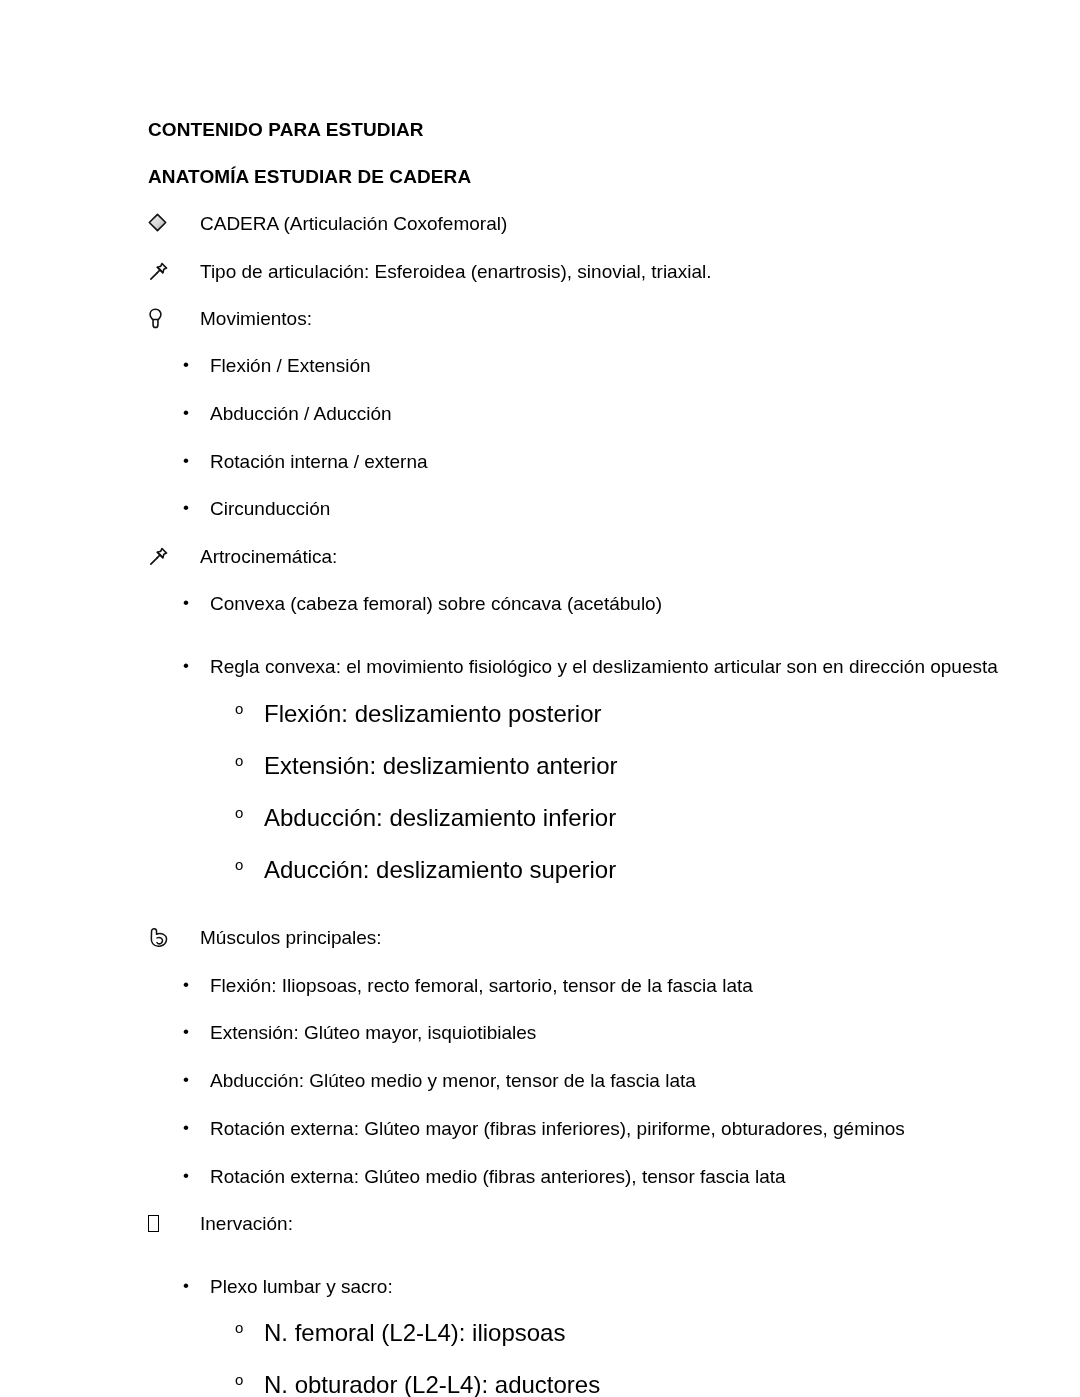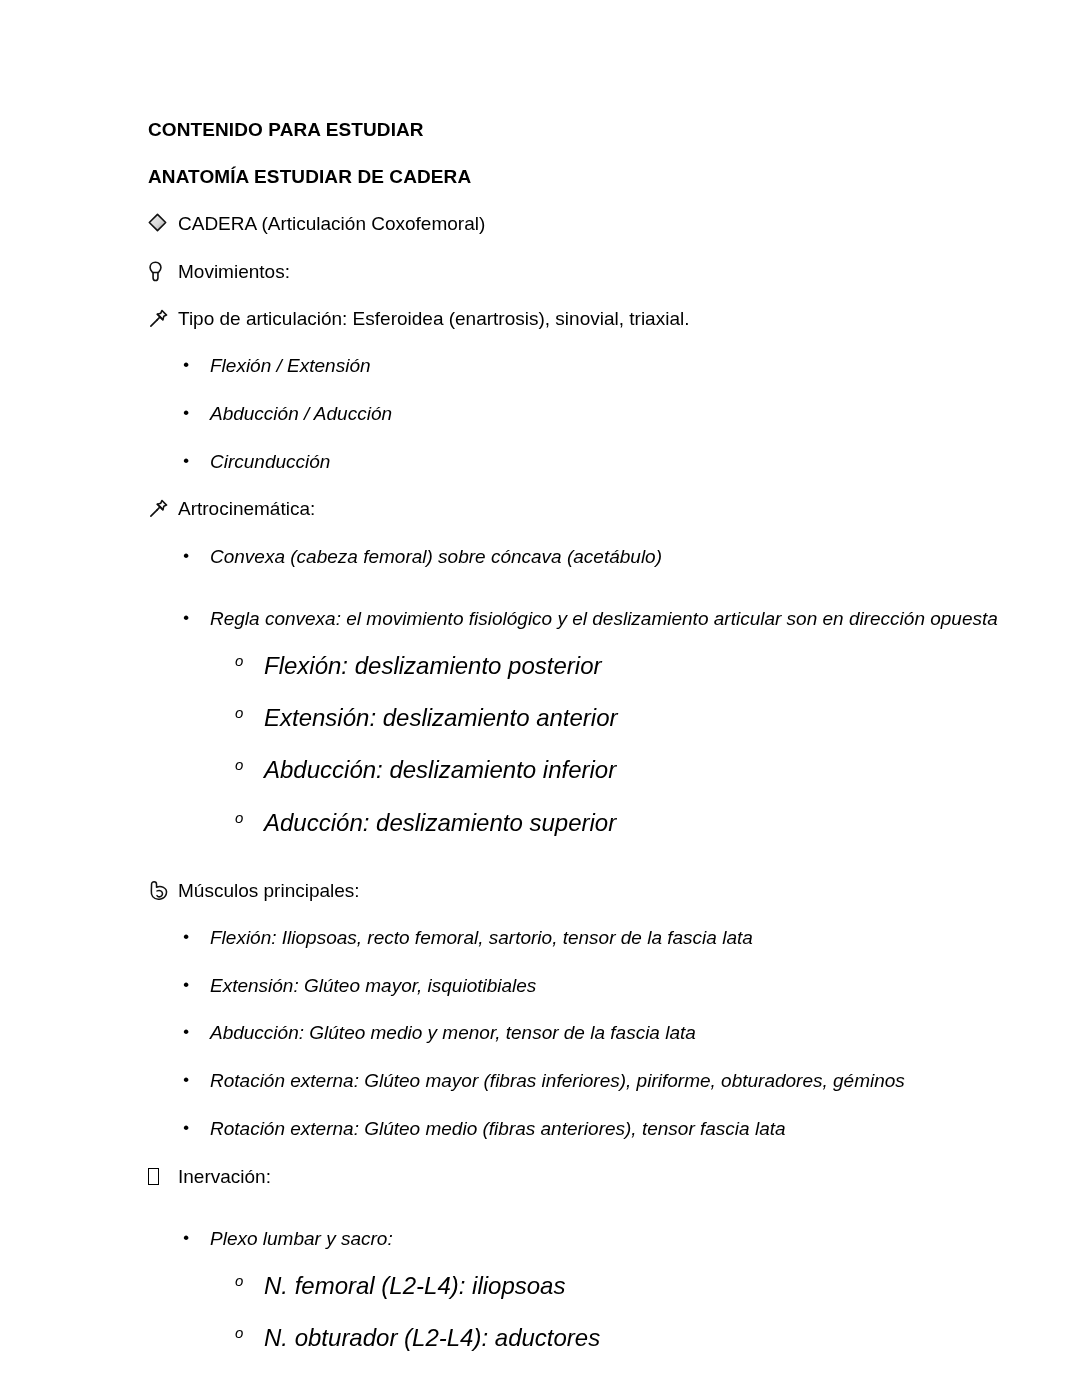--- a/index.html
+++ b/index.html
@@ -34,20 +34,21 @@
     margin: 0 0 24px 0;
     color: #000;
   }
 
   
   .icon-line {
     display: flex;
     align-items: flex-start;
     margin: 0 0 23px 0;
     line-height: 1.28;
+    gap: 22px;
   }
   .icon-slot {
     flex: 0 0 auto;
     width: 30px;
     display: inline-flex;
     align-items: center;
     justify-content: flex-start;
     position: relative;
     top: 1px;
   }
@@ -89,21 +90,20 @@
     border: 1.6px solid #000;
     box-sizing: border-box;
     margin-top: 2px;
   }
 
   
   ul.lvl1, ul.lvl2 {
     list-style: none;
     margin: 0;
     padding: 0;
-    font-style: italic;
   }
   ul.lvl1 > li {
     position: relative;
     padding-left: 62px;
     font-size: 19px;
     line-height: 1.30;
     margin: 0 0 23px 0;
     max-width: 790px;
   }
   ul.lvl1 > li::before {
@@ -165,47 +165,48 @@
           </linearGradient>
         </defs>
         <polygon points="10,1.4 18.6,10 10,18.6 1.4,10" fill="url(#gDiamond)" stroke="#111" stroke-width="1.7" stroke-linejoin="round"></polygon>
       </svg>
     </span>
     <span class="line-text">CADERA (Articulación Coxofemoral)</span>
   </div>
 
   <div class="icon-line">
     <span class="icon-slot">
-      <svg class="ico-bulb" viewBox="0 0 16 22" aria-hidden="true">
-        <g fill="none" stroke="#111" stroke-width="1.7" stroke-linejoin="round" stroke-linecap="round">
-          <path d="M8 1.2 C4.4 1.2 2.2 3.8 2.2 6.8 C2.2 9.2 3.8 10.6 4.9 12.0 L11.1 12.0 C12.2 10.6 13.8 9.2 13.8 6.8 C13.8 3.8 11.6 1.2 8 1.2 Z"></path>
-          <path d="M5.4 12.0 L5.4 17.6 C5.4 19.3 6.6 20.6 8 20.6 C9.4 20.6 10.6 19.3 10.6 17.6 L10.6 12.0"></path>
-        </g>
-      </svg>
-    </span>
-    <span class="line-text">Movimientos:</span>
-  </div>
-
-  <div class="icon-line">
-    <span class="icon-slot">
       <svg class="ico-pin" viewBox="0 0 22 22" aria-hidden="true">
         <g fill="none" stroke="#111" stroke-width="1.7" stroke-linejoin="round" stroke-linecap="round">
           <path d="M14.6 2.6 L19.4 7.4 L16.6 8.6 L15.5 12.2 L9.8 6.5 L13.4 5.4 Z"></path>
           <path d="M9.8 6.5 L15.5 12.2"></path>
           <path d="M9.6 12.4 L3.0 19.0"></path>
           <path d="M12.9 9.1 L9.6 12.4 L9.6 12.4"></path>
         </g>
       </svg>
     </span>
     <span class="line-text">Tipo de articulación: Esferoidea (enartrosis), sinovial, triaxial.</span>
   </div>
 
+  <div class="icon-line">
+    <span class="icon-slot">
+      <svg class="ico-bulb" viewBox="0 0 16 22" aria-hidden="true">
+        <g fill="none" stroke="#111" stroke-width="1.7" stroke-linejoin="round" stroke-linecap="round">
+          <path d="M8 1.2 C4.4 1.2 2.2 3.8 2.2 6.8 C2.2 9.2 3.8 10.6 4.9 12.0 L11.1 12.0 C12.2 10.6 13.8 9.2 13.8 6.8 C13.8 3.8 11.6 1.2 8 1.2 Z"></path>
+          <path d="M5.4 12.0 L5.4 17.6 C5.4 19.3 6.6 20.6 8 20.6 C9.4 20.6 10.6 19.3 10.6 17.6 L10.6 12.0"></path>
+        </g>
+      </svg>
+    </span>
+    <span class="line-text">Movimientos:</span>
+  </div>
+
   <ul class="lvl1">
     <li>Flexión / Extensión</li>
     <li>Abducción / Aducción</li>
+    <li>Rotación interna / externa</li>
     <li>Circunducción</li>
   </ul>
 
   <div class="icon-line">
     <span class="icon-slot">
       <svg class="ico-pin" viewBox="0 0 22 22" aria-hidden="true">
         <g fill="none" stroke="#111" stroke-width="1.7" stroke-linejoin="round" stroke-linecap="round">
           <path d="M14.6 2.6 L19.4 7.4 L16.6 8.6 L15.5 12.2 L9.8 6.5 L13.4 5.4 Z"></path>
           <path d="M9.8 6.5 L15.5 12.2"></path>
           <path d="M9.6 12.4 L3.0 19.0"></path>

